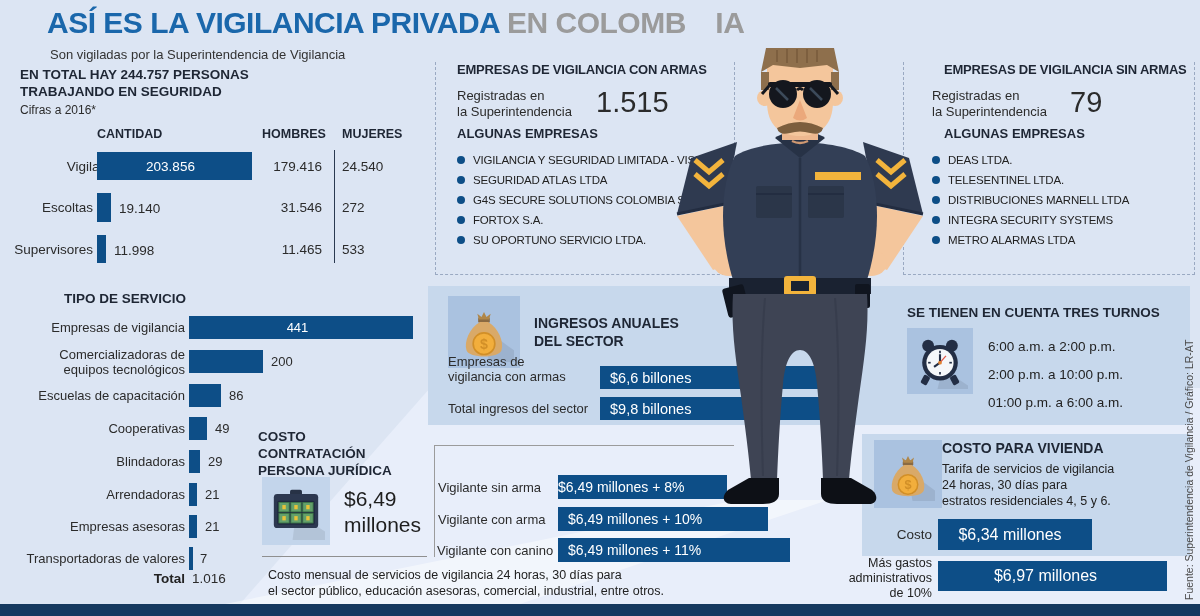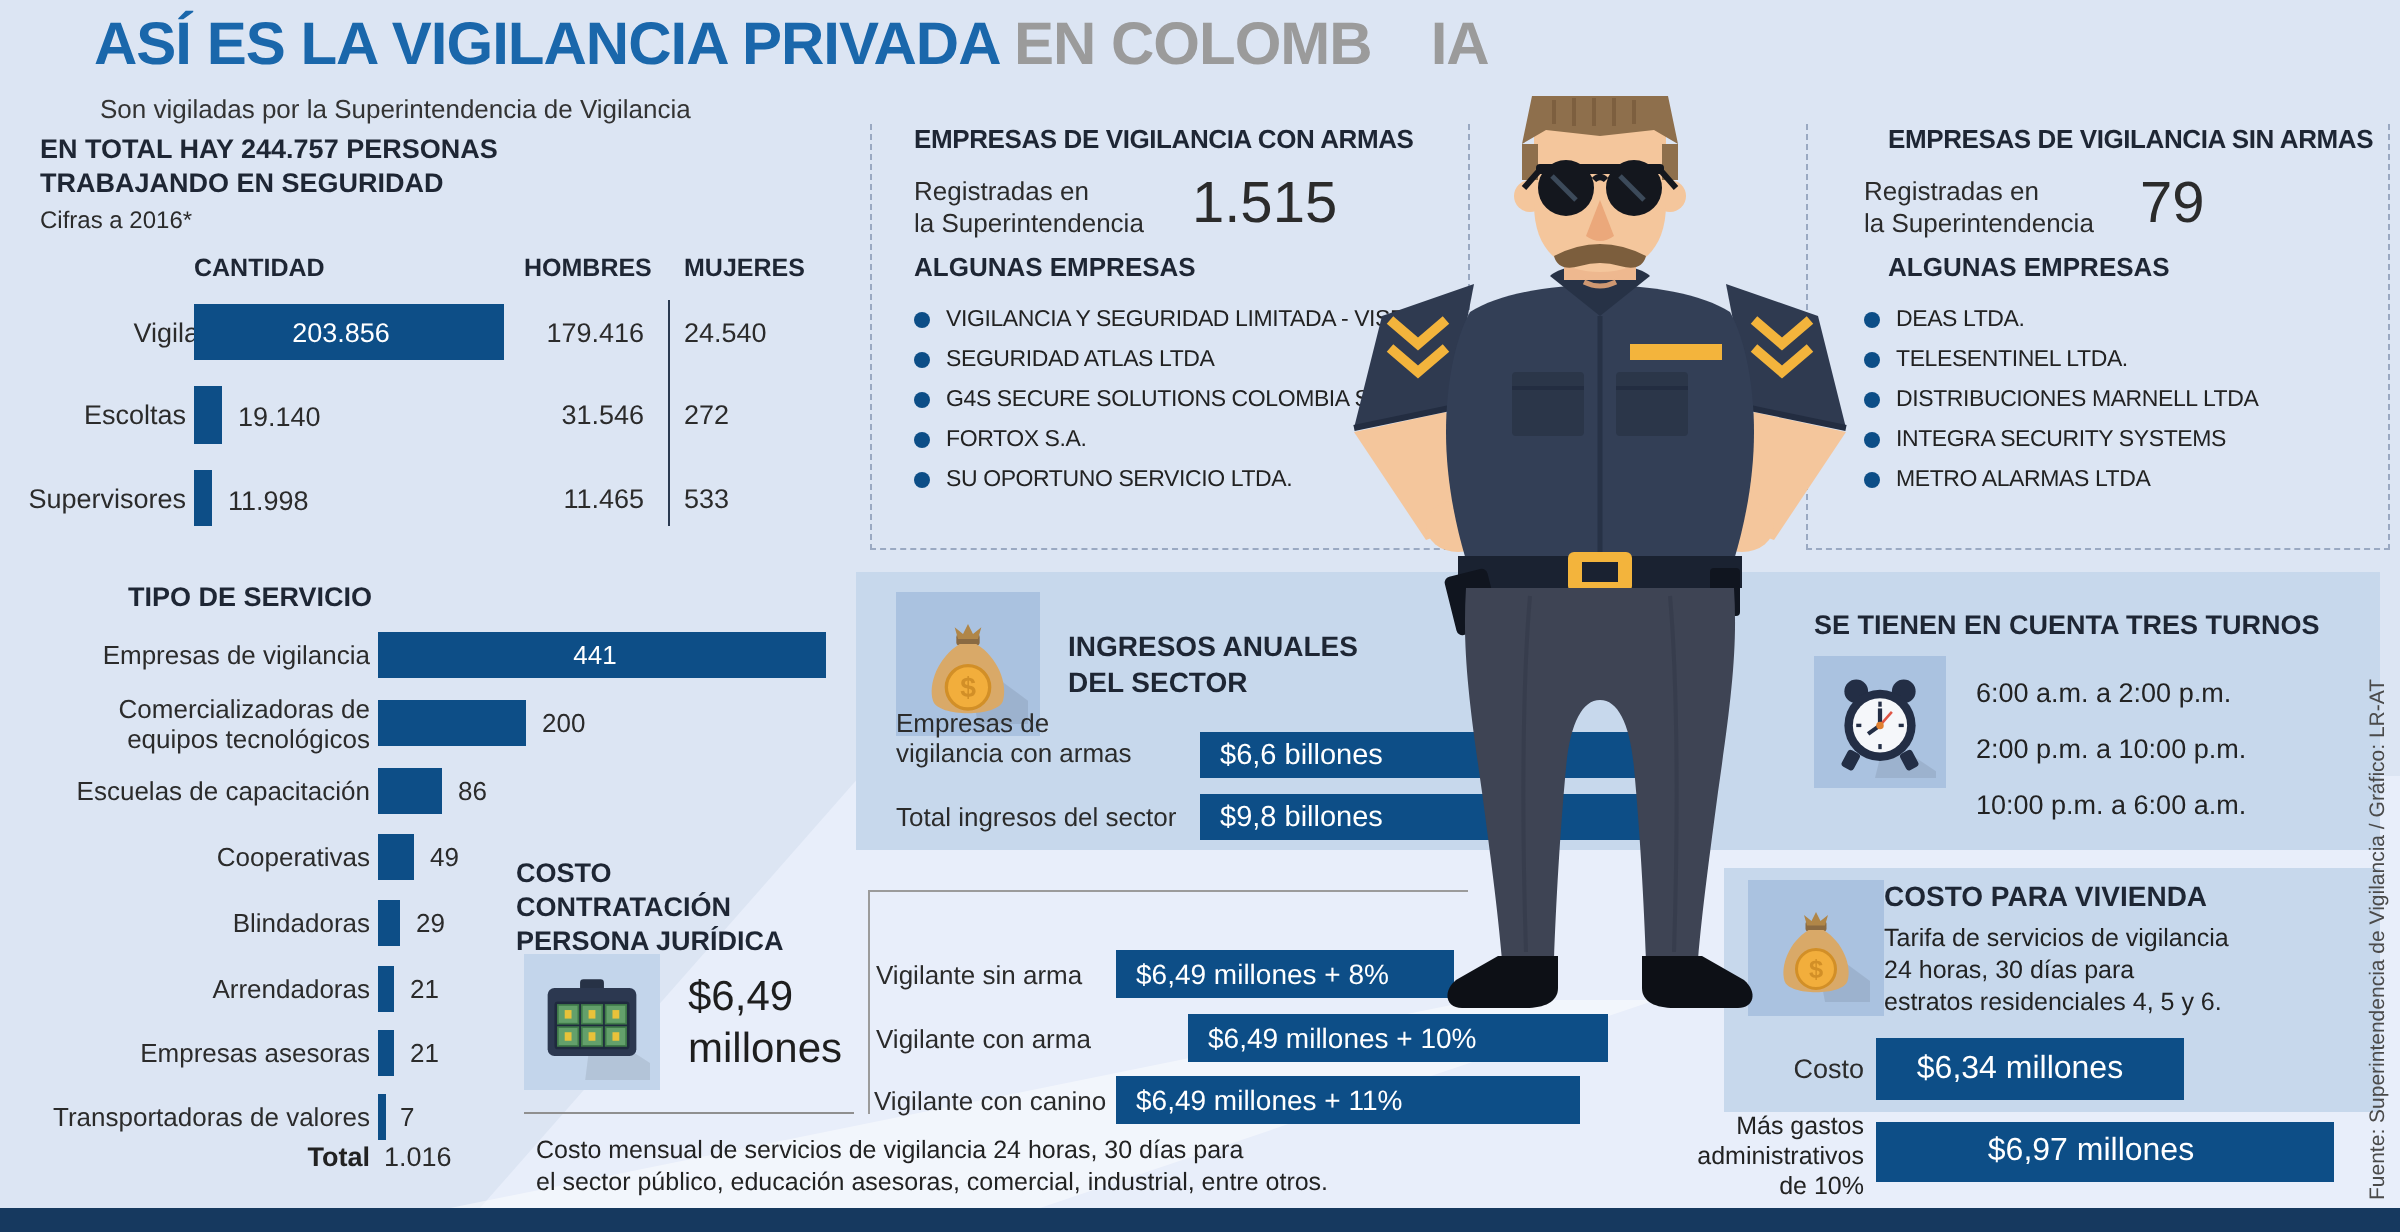--- a/index.html
+++ b/index.html
@@ -210,21 +210,21 @@
       <line x1="44" y1="35" x2="47" y2="35" stroke="#232e45" stroke-width="2"></line>
       <line x1="33" y1="35" x2="33" y2="25" stroke="#232e45" stroke-width="2.5"></line>
       <line x1="33" y1="35" x2="26" y2="40" stroke="#232e45" stroke-width="2.5"></line>
       <line x1="33" y1="35" x2="40" y2="27" stroke="#e05545" stroke-width="1.5"></line>
       <circle cx="33" cy="35" r="2.2" fill="#e08030"></circle>
     </svg>
   </div>
   <div class="abs times" style="left:988px;top:333px;font-size:13.5px;color:#222;">
     <span>6:00 a.m. a 2:00 p.m.</span>
     <span>2:00 p.m. a 10:00 p.m.</span>
-    <span>10:00 p.m. a 6:00 a.m.</span>
+    <span>01:00 p.m. a 6:00 a.m.</span>
   </div>
 
   <div class="abs b nav" style="left:258px;top:428px;font-size:13.5px;line-height:17px;">
     <span style="display:block;">COSTO</span>
     <span style="display:block;">CONTRATACIÓN</span>
     <span style="display:block;">PERSONA JURÍDICA</span>
   </div>
   <div class="tile" style="left:262px;top:477px;width:68px;height:68px;background:#c3d5eb;">
     <svg width="58" height="58" viewBox="0 0 68 68">
       <polygon points="34,36 68,58 68,68 30,68" fill="rgba(0,0,0,0.08)"></polygon>
@@ -252,25 +252,25 @@
   <div class="abs" style="left:262px;top:556px;width:165px;height:1px;background:#8f8f8f;"></div>
   <div class="abs cap" style="left:268px;top:567px;">
     <span style="display:block;">Costo mensual de servicios de vigilancia 24 horas, 30 días para</span>
     <span style="display:block;">el sector público, educación asesoras, comercial, industrial, entre otros.</span>
   </div>
 
   <div class="abs" style="left:434px;top:445px;width:300px;height:1px;background:#9b9b9b;"></div>
   <div class="abs" style="left:434px;top:445px;width:1px;height:112px;background:#9b9b9b;"></div>
 
   <div class="abs" style="left:438px;top:480px;font-size:13px;">Vigilante sin arma</div>
-  <div class="bar" style="left:558px;top:475px;width:169px;height:24px;font-size:14px;padding-left:10px;box-sizing:border-box;">
+  <div class="bar" style="left:558px;top:475px;width:169px;height:24px;font-size:14px;box-sizing:border-box;">
     <span>$6,49 millones + 8%</span>
   </div>
   <div class="abs" style="left:438px;top:512px;font-size:13px;">Vigilante con arma</div>
-  <div class="bar" style="left:558px;top:507px;width:210px;height:24px;font-size:14px;padding-left:10px;box-sizing:border-box;margin-left:36px;">
+  <div class="bar" style="left:558px;top:507px;width:210px;height:24px;font-size:14px;padding-left:10px;box-sizing:border-box;">
     <span>$6,49 millones + 10%</span>
   </div>
   <div class="abs" style="left:437px;top:543px;font-size:13px;">Vigilante con canino</div>
   <div class="bar" style="left:558px;top:538px;width:232px;height:24px;font-size:14px;padding-left:10px;box-sizing:border-box;">
     <span>$6,49 millones + 11%</span>
   </div>
 
   <div class="panel" style="left:862px;top:434px;width:328px;height:122px;"></div>
   <div class="tile" style="left:874px;top:440px;width:68px;height:68px;">
     <svg width="54" height="54" viewBox="0 0 72 72">

